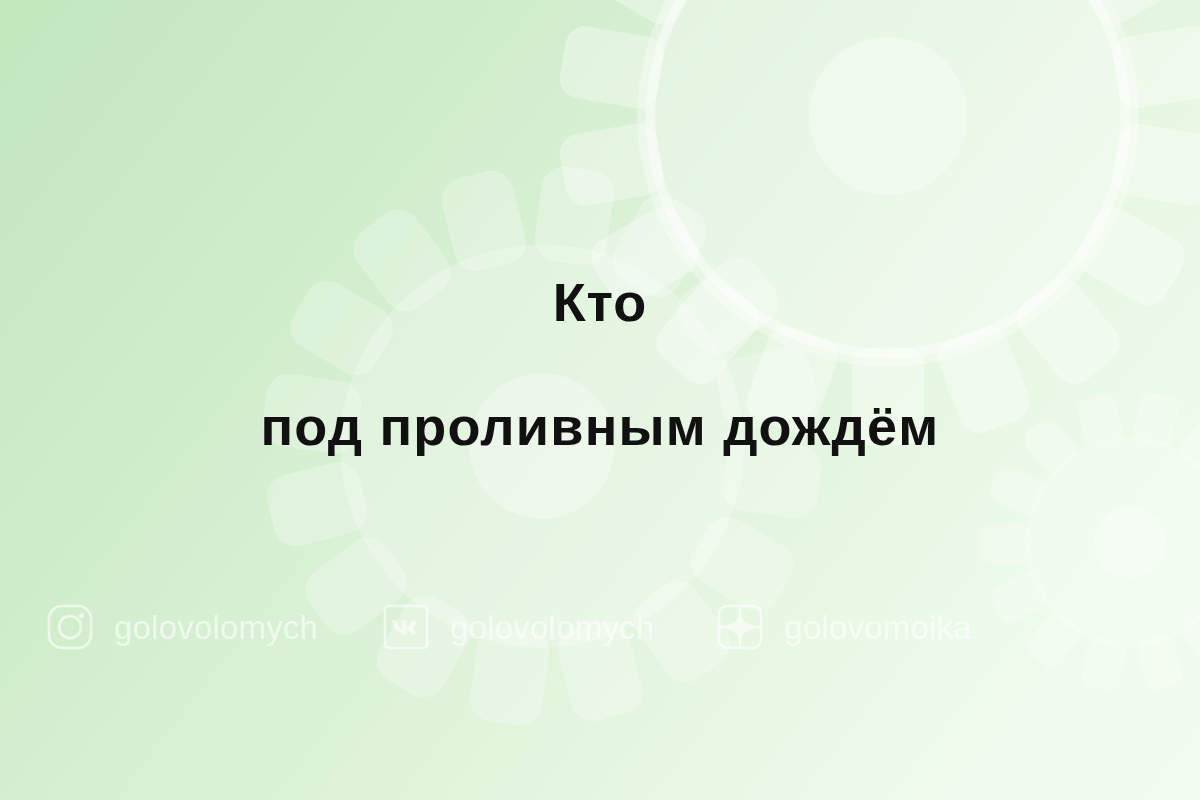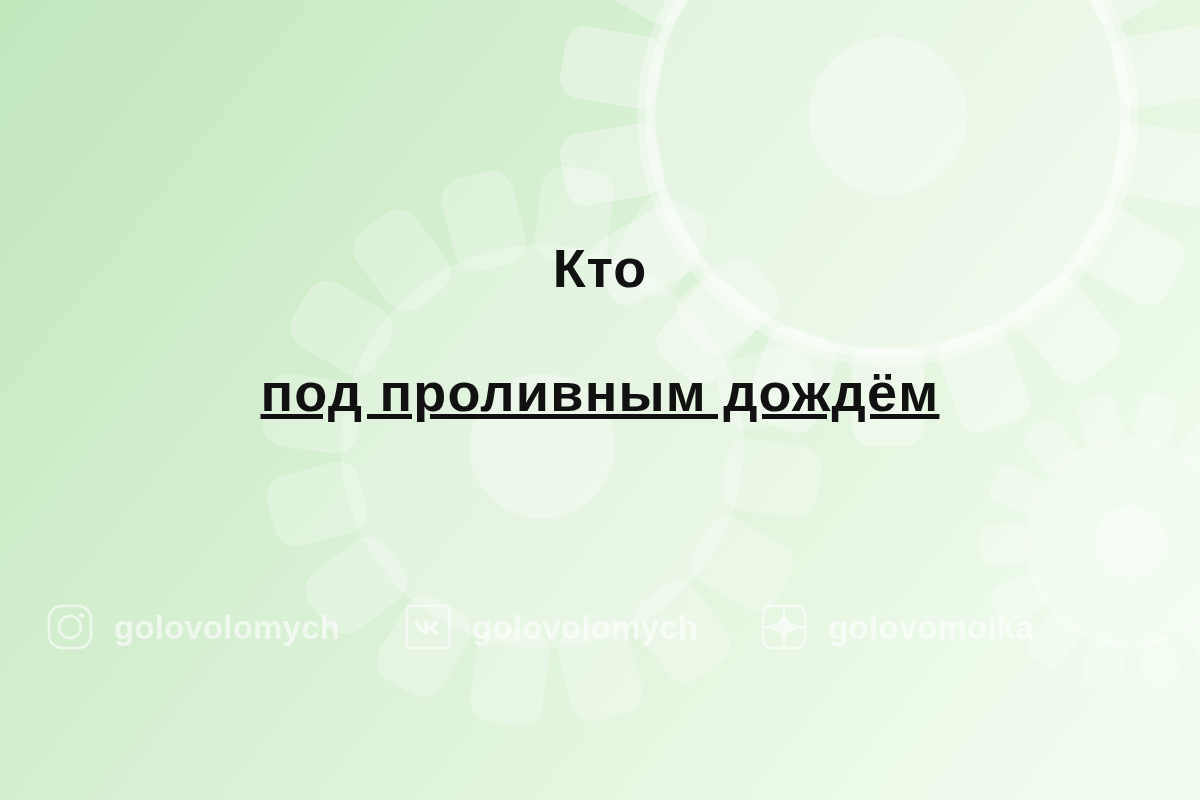--- a/index.html
+++ b/index.html
@@ -56,22 +56,22 @@
     font-size: 54px;
     line-height: 62px;
     font-weight: 700;
     letter-spacing: 0.5px;
     white-space: pre-line;
     z-index: 3;
   }
   .headline .ln {
     display: block;
   }
-  .headline .ln-1 { letter-spacing: 1px; }
-  .headline .ln-2 { letter-spacing: 1.2px; text-decoration: underline; }
+  .headline .ln-1 { letter-spacing: 1px; margin-top: 34px; }
+  .headline .ln-2 { letter-spacing: 1.2px; }
   .headline .ln-3 { letter-spacing: 1.2px; }
 
   
   .watermarks {
     position: absolute;
     left: 0;
     right: 0;
     top: 588px;
     height: 78px;
     display: flex;
@@ -94,21 +94,21 @@
     height: 52px;
     flex: 0 0 52px;
   }
   .wm-icon svg { display: block; width: 52px; height: 52px; }
   .wm-stroke { fill: none; stroke: #ffffff; stroke-width: 2.6; }
   .wm-fill   { fill: #ffffff; }
 
   .wm-label {
     font-size: 33px;
     line-height: 1;
-    font-weight: 700;
+    font-weight: 400;
     letter-spacing: 0.2px;
     color: #ffffff;
     white-space: nowrap;
   }
 </style>
 </head>
 <body>
 
 <div class="card">
 

